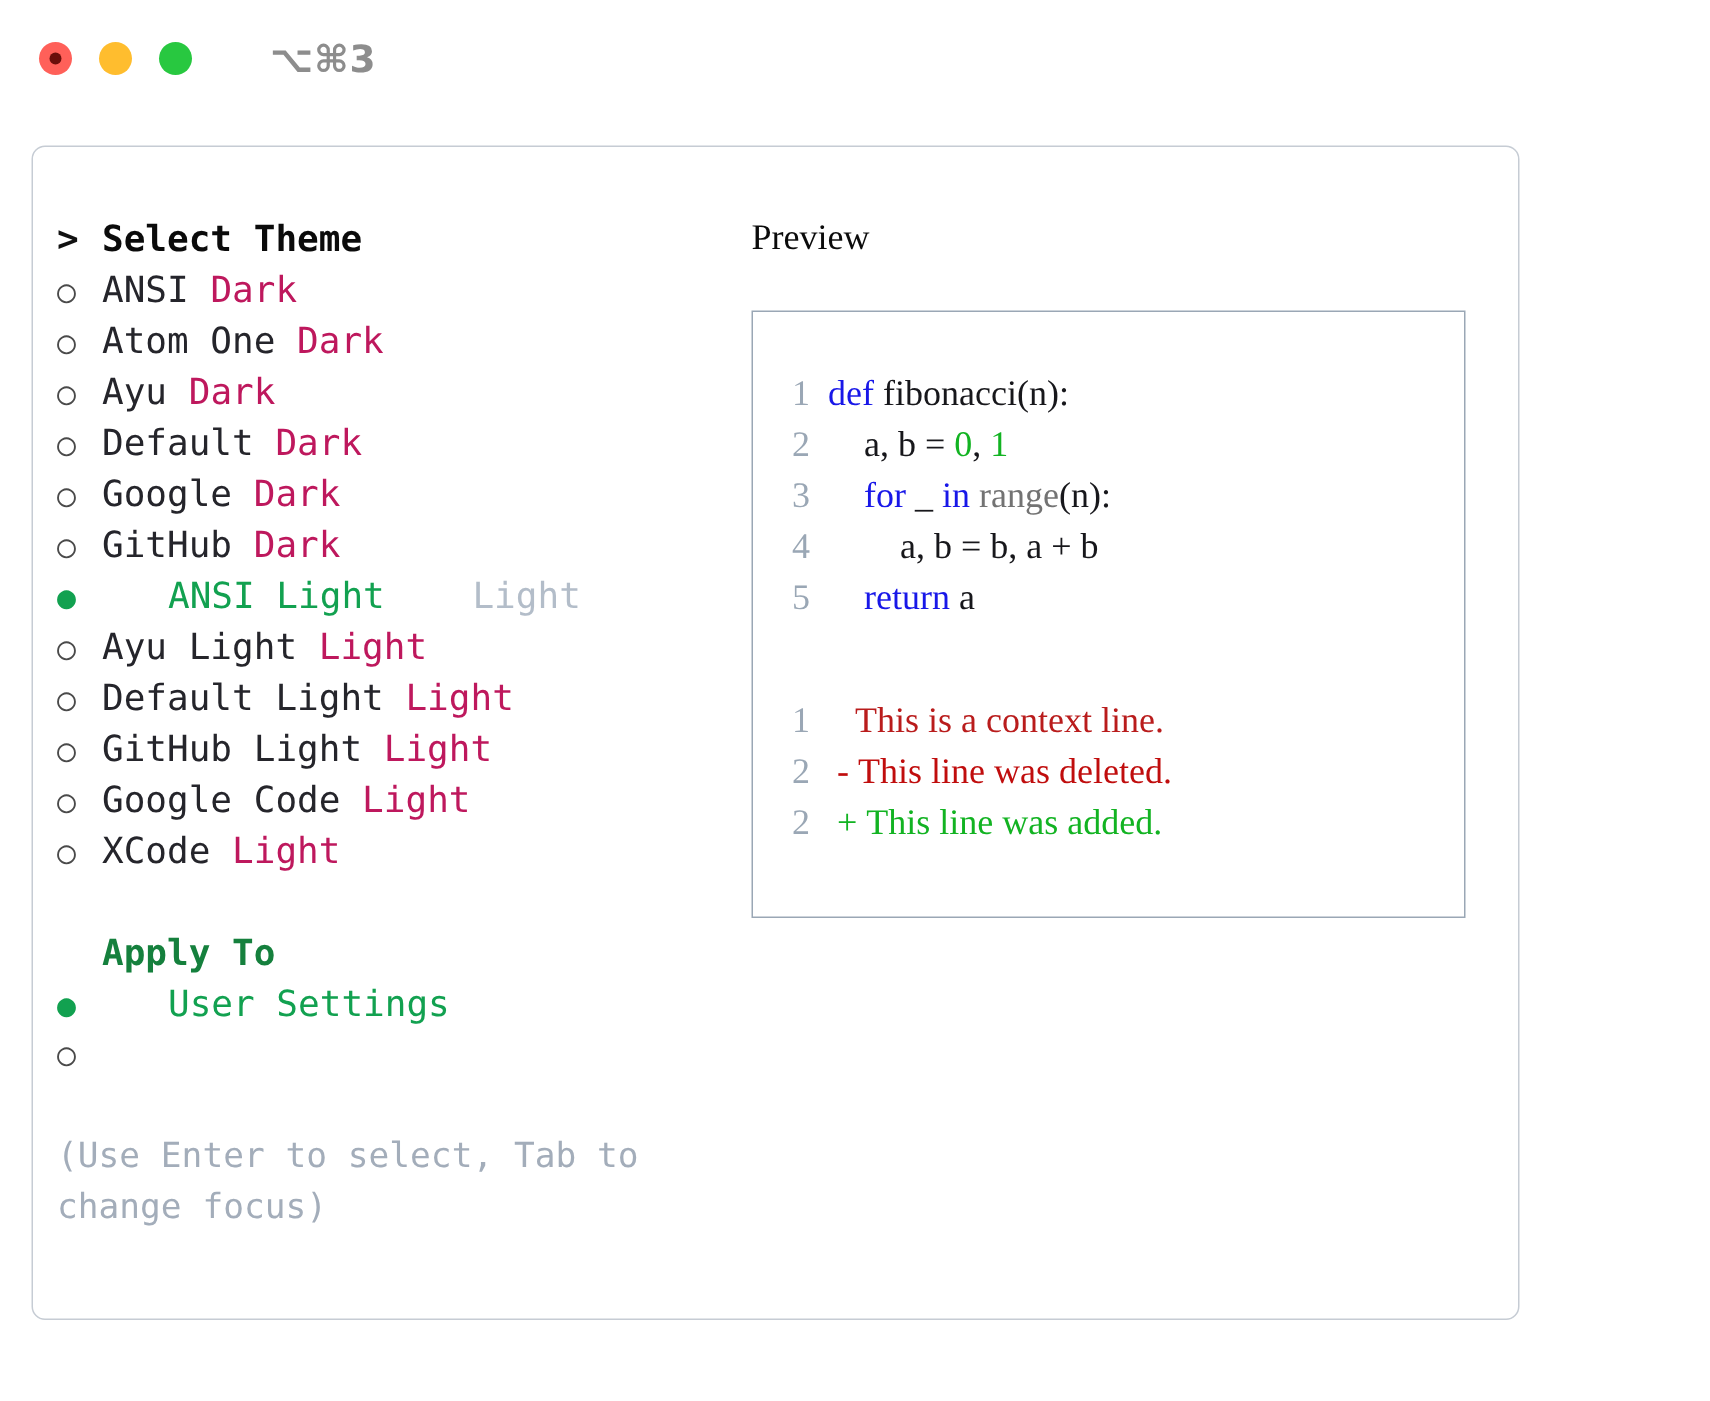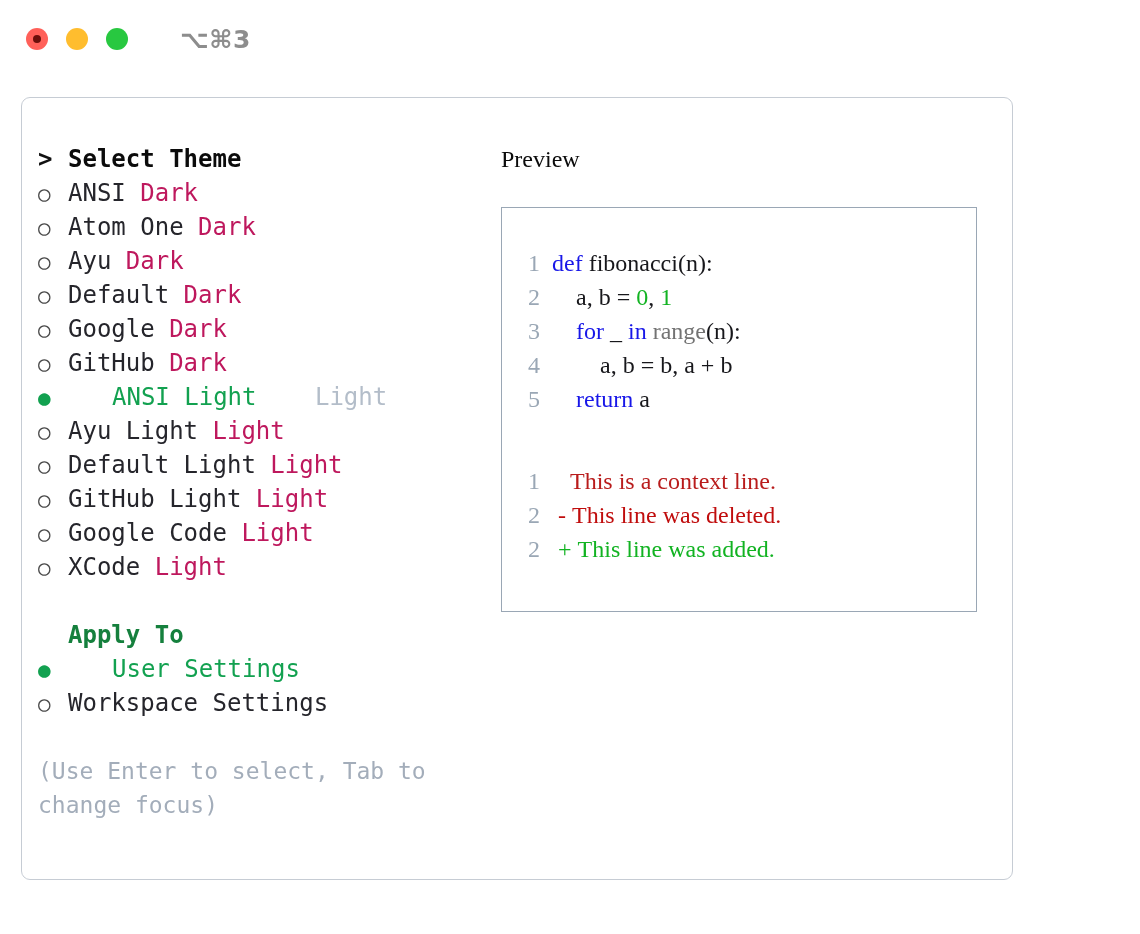--- a/index.html
+++ b/index.html
@@ -242,21 +242,21 @@
 
         <div class="spacer-sm"></div>
 
         <div class="group-title">
           <span class="marker">○</span>
           <span class="label">Apply To</span>
         </div>
 
         <div id="apply-to-list">
             <div class="row"><span class="marker dot-on">●</span><span class="label active">User Settings</span></div>
-            <div class="row"><span class="marker dot-off">○</span><span class="label">Workspace Settings</span></div>
+            <div class="row"><span class="marker dot-off">○</span></div>
           </div>
 
         <div class="spacer-md"></div>
 
         <div class="hint">(Use Enter to select, Tab to change focus)</div>
       </div>
 
       <div class="right-col">
         <div class="preview-title">Preview</div>
 

